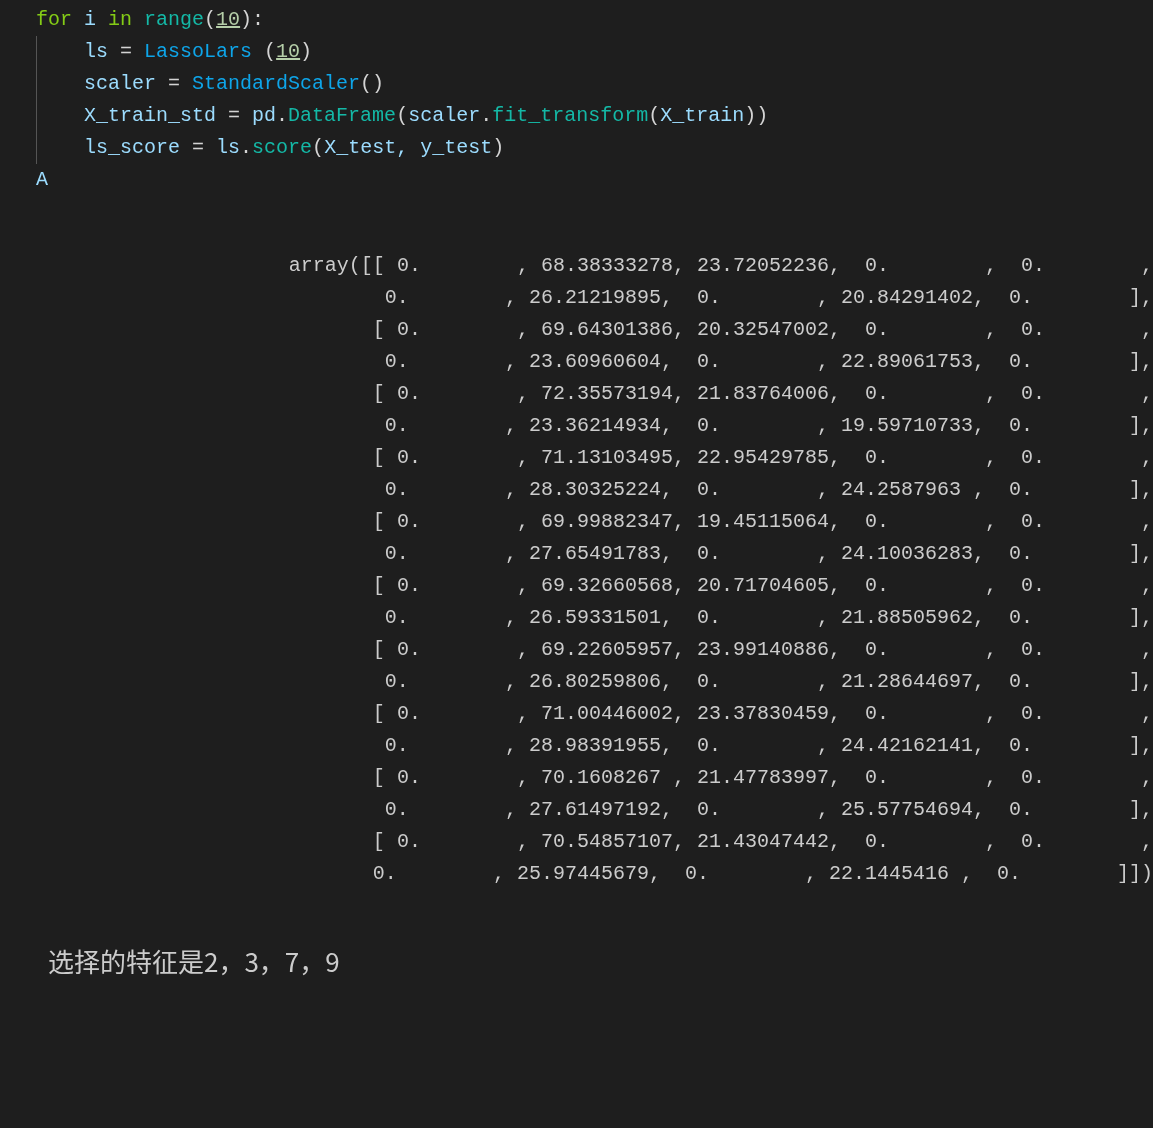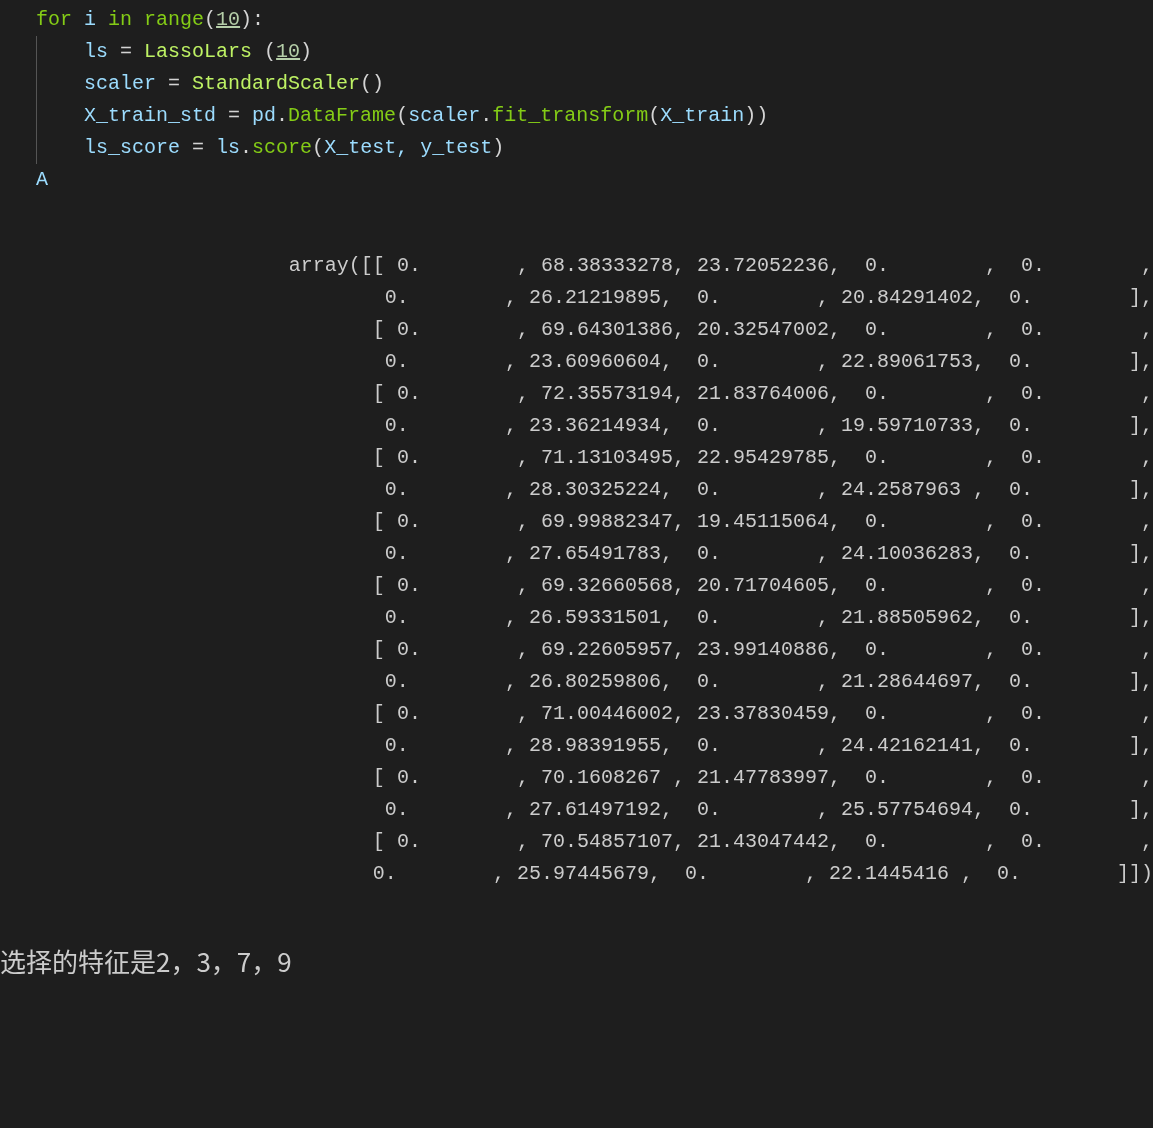--- a/index.html
+++ b/index.html
@@ -19,39 +19,40 @@
   .code-line {
     white-space: pre;
   }
   .indent-bar {
     display:inline-block;
     border-left:1px solid #555;
     margin-right:-1px;
   }
   .tok-kw { color:#84cc16; }       
   .tok-var { color:#9cdcfe; }      
-  .tok-func { color:#84cc16; }     
-  .tok-class { color:#bef264; }    
+  .tok-func { color:#14b8a6; }     
+  .tok-class { color:#0ea5e9; }    
   .tok-num { color:#b5cea8;text-decoration:underline; }      
   .tok-op { color:#d4d4d4; }       
   .output-cell {
     background: #1e1e1e;
     color:#cccccc;
     padding: 20px 0 20px 0;
     margin-top: 30px;
     white-space: pre;
     font-size:20px;
     text-align:right;
   }
   .text-cell {
     background:#1e1e1e;
     color:#cccccc;
     font-size:26px;
     padding: 30px 0 8px 0;
     font-family: "Microsoft YaHei","PingFang SC","Noto Sans CJK SC",sans-serif;
+    margin-left: 48px;
   }
 </style>
 </head>
 <body>
 
 <div class="code-cell">
 <div class="code-line"><span class="tok-kw">for</span><span class="tok-var"> i </span><span class="tok-kw">in</span><span class="tok-func"> range</span><span class="tok-op">(</span><span class="tok-num">10</span><span class="tok-op">):</span></div>
 <div class="code-line"><span class="indent-bar">    </span><span class="tok-var">ls </span><span class="tok-op">= </span><span class="tok-class">LassoLars </span><span class="tok-op">(</span><span class="tok-num">10</span><span class="tok-op">)</span></div>
 <div class="code-line"><span class="indent-bar">    </span><span class="tok-var">scaler </span><span class="tok-op">= </span><span class="tok-class">StandardScaler</span><span class="tok-op">()</span></div>
 <div class="code-line"><span class="indent-bar">    </span><span class="tok-var">X_train_std </span><span class="tok-op">= </span><span class="tok-var">pd</span><span class="tok-op">.</span><span class="tok-func">DataFrame</span><span class="tok-op">(</span><span class="tok-var">scaler</span><span class="tok-op">.</span><span class="tok-func">fit_transform</span><span class="tok-op">(</span><span class="tok-var">X_train</span><span class="tok-op">))</span></div>

